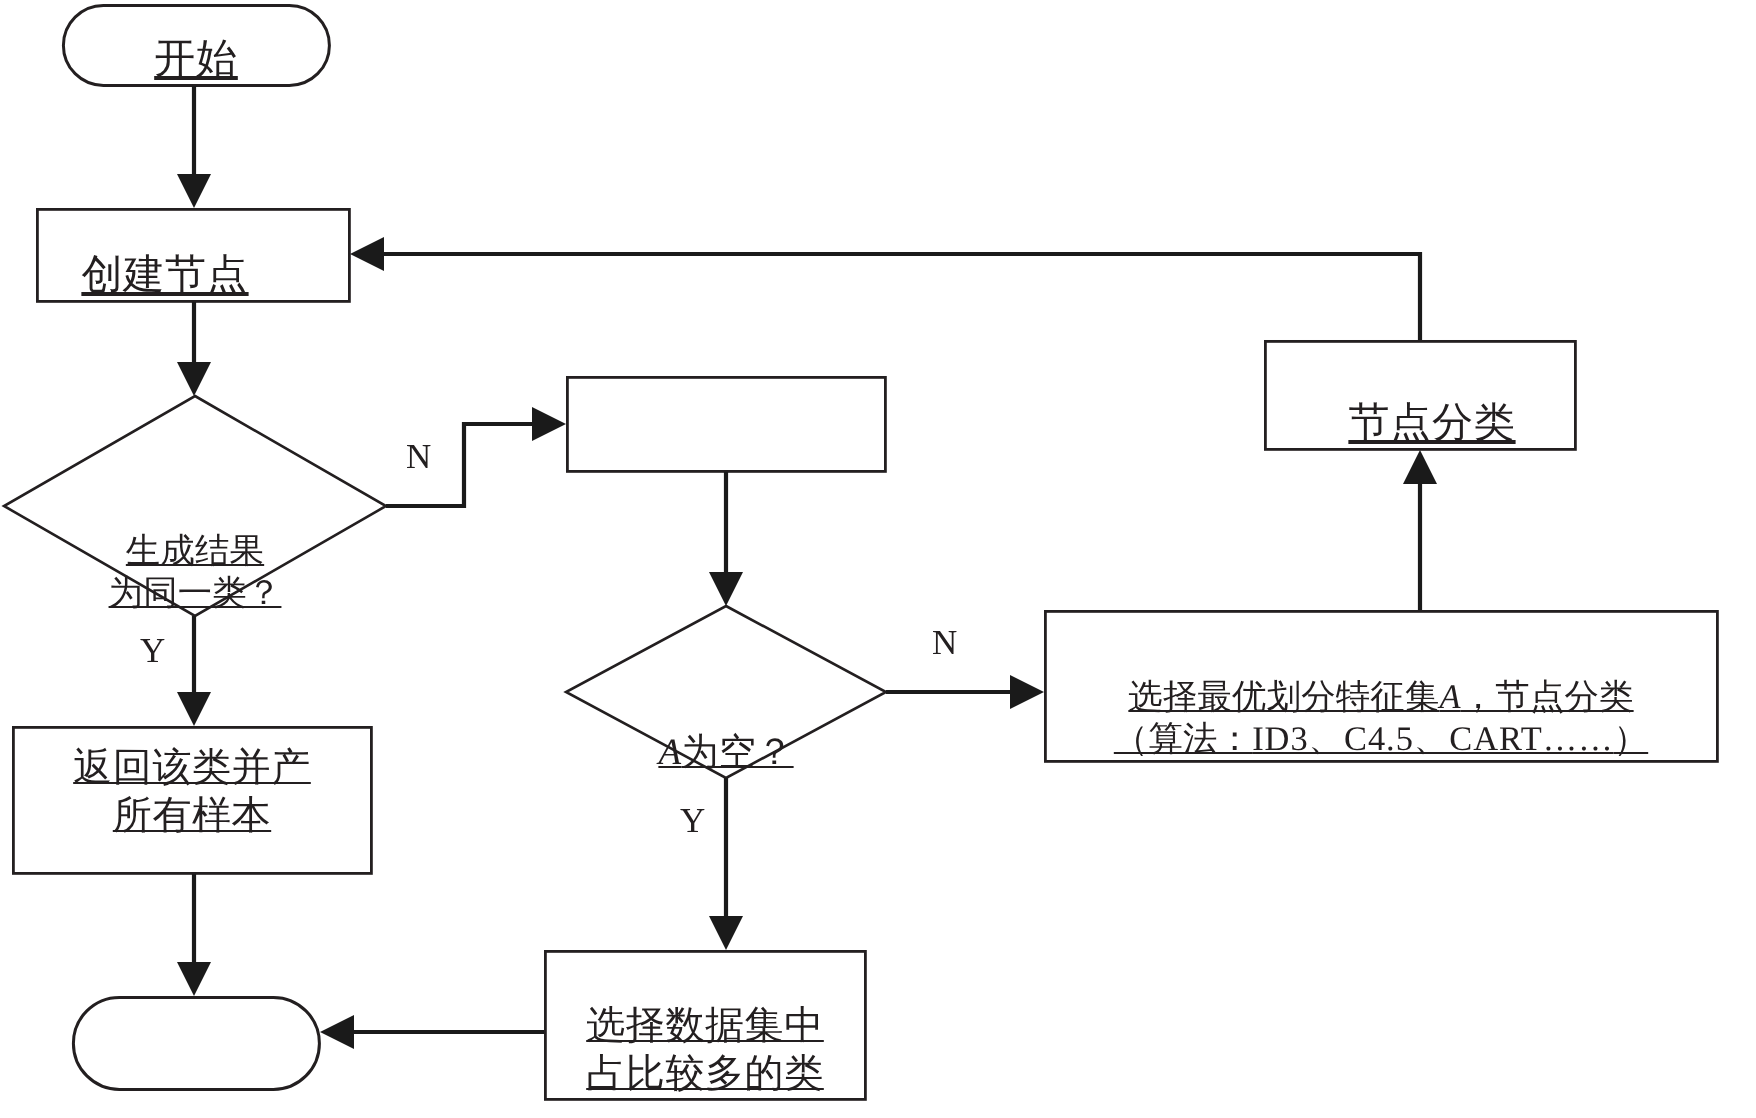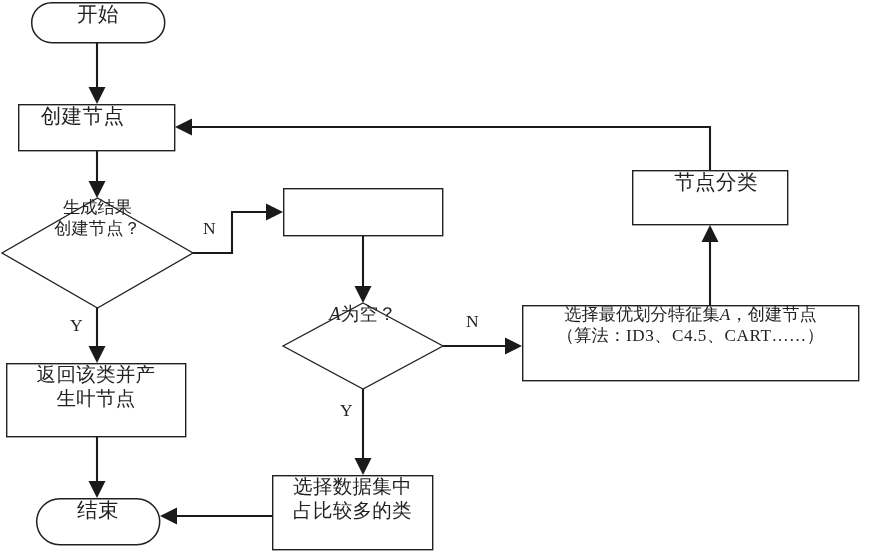--- a/index.html
+++ b/index.html
@@ -42,27 +42,28 @@
   }
   .conn-head {
     fill: #1a1a1a;
     stroke: none;
   }
   .node-text {
     position: absolute;
     display: flex;
     flex-direction: column;
     align-items: center;
-    justify-content: flex-start;
+    justify-content: flex-end;
     text-align: center;
     color: #231f20;
     font-family: "Liberation Serif", "DejaVu Serif", serif;
     line-height: 1.22;
     white-space: nowrap;
     pointer-events: none;
+    text-decoration: underline;
   }
   .node-text .line {
     display: block;
   }
   .cjk-20 { font-size: 20.5px; letter-spacing: 0.4px; }
   .cjk-19 { font-size: 19.5px; letter-spacing: 0.3px; }
   .cjk-18 { font-size: 18.5px; letter-spacing: 0.2px; }
   .cjk-17 { font-size: 17.2px; letter-spacing: 0.1px; }
   .edge-label {
     position: absolute;
@@ -168,44 +169,41 @@
   <div class="node-text cjk-20" style="left:31px; top:2px; width:134px; height:41px;">
     <span class="line">开始</span>
   </div>
 
   <div class="node-text cjk-20" style="left:4px; top:104px; width:157px; height:47px;">
     <span class="line">创建节点</span>
   </div>
 
   <div class="node-text cjk-17" style="left:2px; top:198px; width:191px; height:110px;">
     <span class="line">生成结果</span>
-    <span class="line">创建节点？</span>
+    <span class="line">为同一类？</span>
   </div>
 
   <div class="node-text cjk-19" style="left:6px; top:363px; width:180px; height:58px;">
     <span class="line">返回该类并产</span>
-    <span class="line">生叶节点</span>
-  </div>
-
-  <div class="node-text cjk-20" style="left:36px; top:498px; width:124px; height:47px;">
-    <span class="line">结束</span>
-  </div>
+    <span class="line">所有样本</span>
+  </div>
+
 
 
   <div class="node-text cjk-19" style="left:272px; top:475px; width:161px; height:75px;">
     <span class="line">选择数据集中</span>
     <span class="line">占比较多的类</span>
   </div>
 
   <div class="node-text cjk-18" style="left:283px; top:303px; width:160px; height:86px;">
     <span class="line"><span class="ital">A</span><span>为空？</span></span>
   </div>
 
   <div class="node-text cjk-17" style="left:522px; top:305px; width:337px; height:76px;">
-    <span class="line"><span>选择最优划分特征集</span><span class="ital">A</span><span>，创建节点</span></span>
+    <span class="line"><span>选择最优划分特征集</span><span class="ital">A</span><span>，节点分类</span></span>
     <span class="line"><span>（算法：</span><span class="mono-ish">ID3、C4.5、CART……</span><span>）</span></span>
   </div>
 
   <div class="node-text cjk-20" style="left:632px; top:170px; width:168px; height:55px;">
     <span class="line">节点分类</span>
   </div>
 
   <div class="edge-label" style="left:203px; top:218px;"><span>N</span></div>
 
   <div class="edge-label" style="left:70px; top:315px;"><span>Y</span></div>

